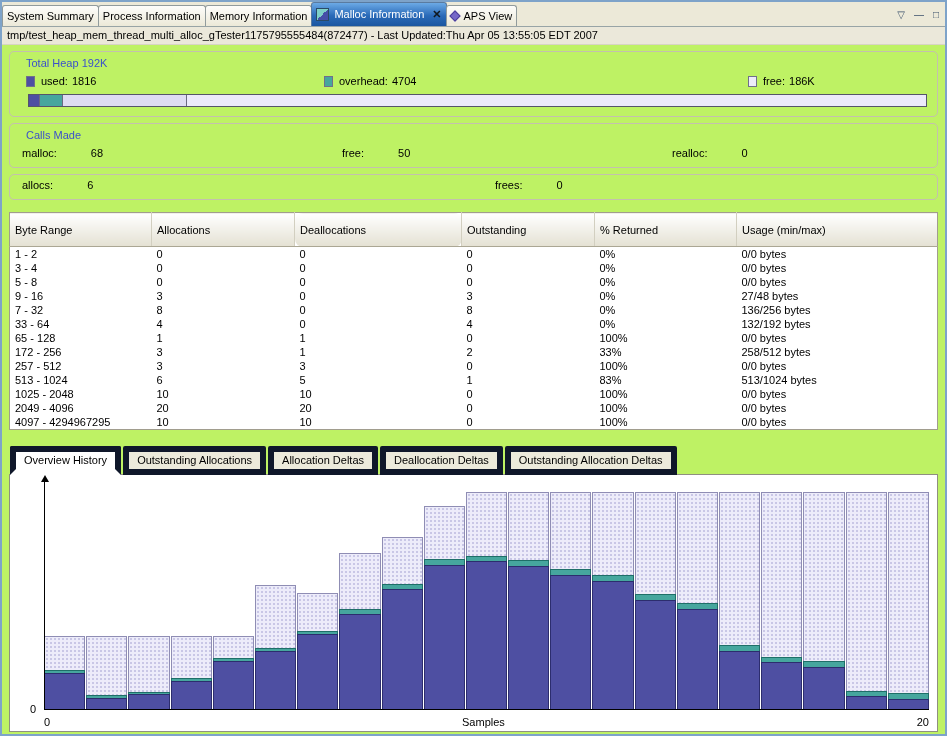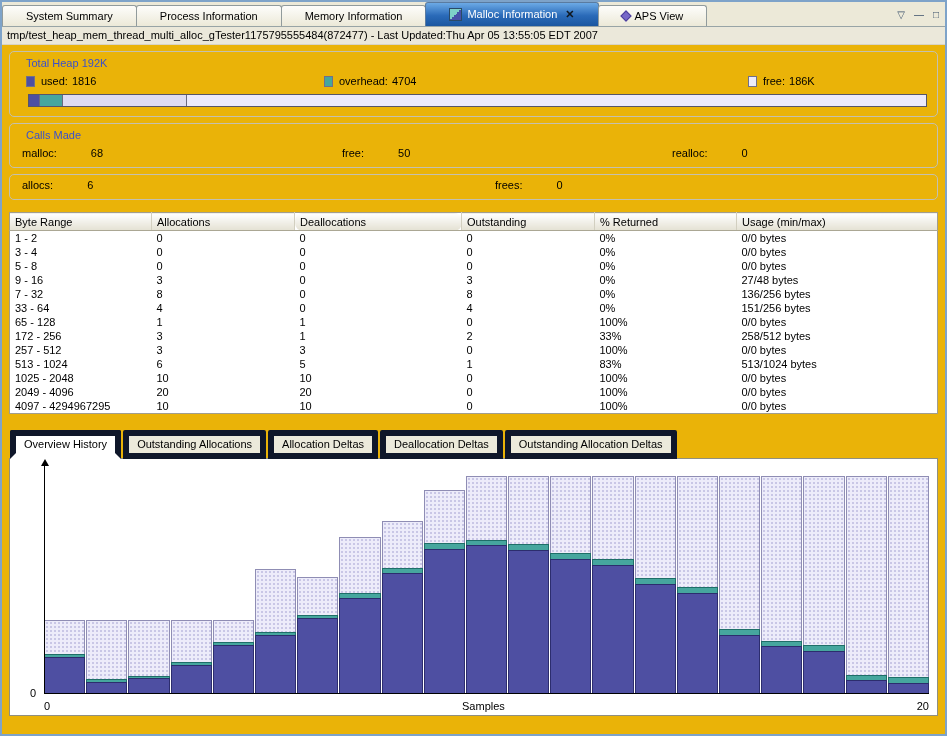--- a/index.html
+++ b/index.html
@@ -4,37 +4,37 @@
 <style>
   * { box-sizing: border-box; margin: 0; padding: 0; }
   html,body { width: 947px; height: 736px; }
   body { font-family: "Liberation Sans", sans-serif; font-size: 11px; color: #000; background:#ece9d8; }
 
   .window { width: 947px; height: 736px; border: 2px solid #7ea3c9; background:#ece9d8; overflow: hidden; }
 
   
   .tabbar { height: 25px; display: flex; align-items: flex-end; justify-content: space-between; background:#ece9d8; border-bottom: 1px solid #98a4a6; padding-right: 6px; }
   .tab-strip { display: flex; align-items: flex-end; }
-  .tab { display: flex; align-items: center; gap: 5px; height: 21px; padding: 2px 23px 3px;
+  .tab { display: flex; align-items: center; gap: 5px; height: 21px; padding: 2px 4px 3px;
          border: 1px solid #919b9c; border-bottom: none; border-radius: 3px 3px 0 0;
          background: linear-gradient(#fdfdfb, #ece9d8); margin-right: -1px; white-space: nowrap; cursor: default; }
   .tab.active { height: 24px; background: linear-gradient(#6caae6, #2a6ab8 55%, #1a56a0); color:#fff; border-color:#5a7ba0; }
   .tab-label { pointer-events: none; }
   .tab-close { font-weight: bold; font-size: 11px; color:#101820; margin-left: 3px; cursor: pointer; }
   .malloc-chart-icon { display:inline-block; width: 13px; height: 13px; border: 1px solid #2a4a66;
          background: linear-gradient(135deg, #7ed0c8 0 50%, #4650a8 50%); }
   .aps-diamond-icon { display:inline-block; width: 8px; height: 8px; background:#7668c8; border:1px solid #4a3e9a; transform: rotate(45deg); }
   .toolbar { display:flex; align-items:center; padding-bottom: 6px; }
   .wctl { font-size: 10px; line-height: 10px; color:#39506a; margin-left: 9px; cursor: pointer; }
 
   
   .header-line { height: 18px; line-height: 17px; padding-left: 5px; background:#ebe8da; border-bottom: 1px solid #d8d4c4; }
 
   
-  .content { background:#eab308; height: 689px; padding: 6px 7px 0; overflow: hidden; }
+  .content { background:#bef264; height: 689px; padding: 6px 7px 0; overflow: hidden; }
 
   .group { border: 1px solid #c4c0ae; border-radius: 5px; padding: 4px 6px 8px; margin-bottom: 6px; }
   .group-title { color:#3b51cb; margin: 1px 0 6px 10px; }
 
   .legend-row { display: flex; align-items: center; padding-left: 10px; margin-bottom: 7px; }
   .legend-item { display: flex; align-items: center; }
   .legend-item:nth-child(1) { width: 298px; }
   .legend-item:nth-child(2) { width: 424px; }
   .swatch { width: 9px; height: 11px; border: 1px solid #70708a; margin-right: 6px; }
   .legend-label { margin-right: 4px; }
@@ -46,21 +46,21 @@
   .stat-row { display: flex; padding-left: 6px; }
   .stat-item { display: inline-flex; }
   .stat-value { margin-left: 6px; padding-left: 28px; }
   [data-name="calls-made-row"] .stat-item:nth-child(1) { width: 320px; }
   [data-name="calls-made-row"] .stat-item:nth-child(2) { width: 330px; }
   [data-name="core-requests-row"] .stat-item:nth-child(1) { width: 473px; }
 
   
   .alloc-table { width: 100%; border-collapse: collapse; table-layout: fixed; background:#fff;
                  border: 1px solid #a19d8e; margin-top: 10px; }
-  .alloc-table th { font-weight: normal; text-align: left; height: 18px; padding: 1px 5px;
+  .alloc-table th { font-weight: normal; text-align: left; height: 34px; padding: 1px 5px;
                  background: linear-gradient(#ffffff, #e4e1d3); border-right: 1px solid #d2cfc0; border-bottom: 1px solid #aba794; cursor: default; }
   .alloc-table th:last-child { border-right: none; }
   .alloc-table td { height: 14px; line-height: 14px; padding: 0 5px; white-space: nowrap; overflow: hidden; }
   .alloc-table th:nth-child(1), .alloc-table td:nth-child(1) { width: 142px; }
   .alloc-table th:nth-child(2), .alloc-table td:nth-child(2) { width: 143px; }
   .alloc-table th:nth-child(3), .alloc-table td:nth-child(3) { width: 167px; border-radius: 8px; }
   .alloc-table th:nth-child(4), .alloc-table td:nth-child(4) { width: 133px; }
   .alloc-table th:nth-child(5), .alloc-table td:nth-child(5) { width: 142px; }
 
   
@@ -232,21 +232,21 @@
             <td data-name="cell-outstanding">8</td>
             <td data-name="cell-returned">0%</td>
             <td data-name="cell-usage-min-max">136/256 bytes</td>
           </tr>
           <tr data-name="table-row">
             <td data-name="cell-byte-range">33 - 64</td>
             <td data-name="cell-allocations">4</td>
             <td data-name="cell-deallocations">0</td>
             <td data-name="cell-outstanding">4</td>
             <td data-name="cell-returned">0%</td>
-            <td data-name="cell-usage-min-max">151/256 bytes</td>
+            <td data-name="cell-usage-min-max">132/192 bytes</td>
           </tr>
           <tr data-name="table-row">
             <td data-name="cell-byte-range">65 - 128</td>
             <td data-name="cell-allocations">1</td>
             <td data-name="cell-deallocations">1</td>
             <td data-name="cell-outstanding">0</td>
             <td data-name="cell-returned">100%</td>
             <td data-name="cell-usage-min-max">0/0 bytes</td>
           </tr>
           <tr data-name="table-row">

